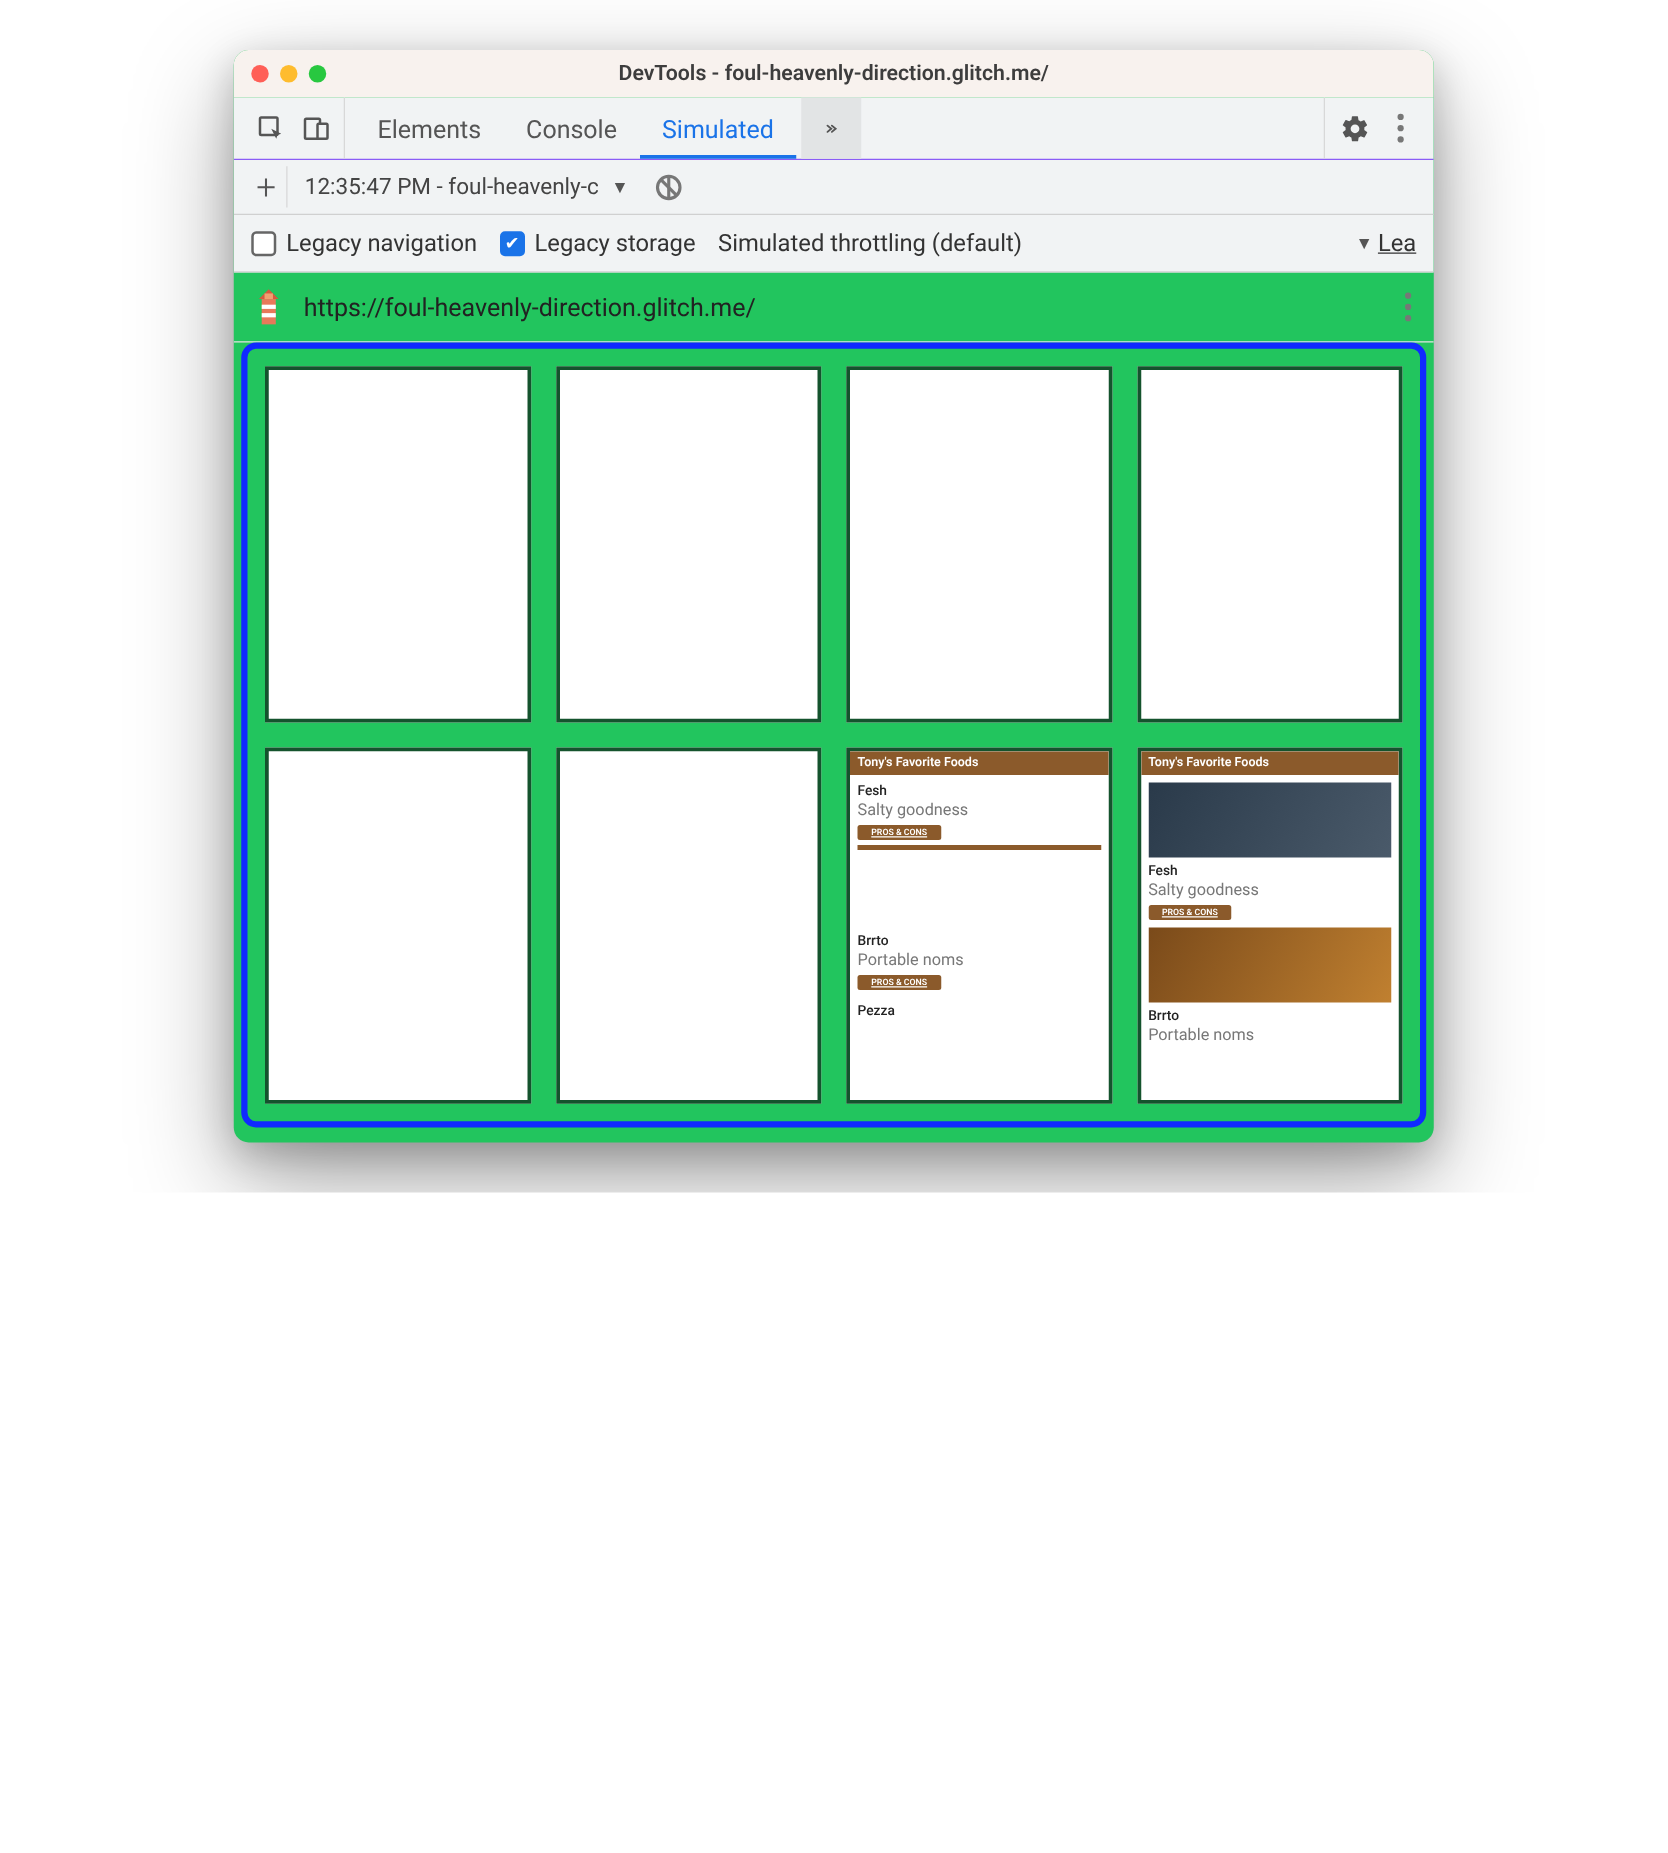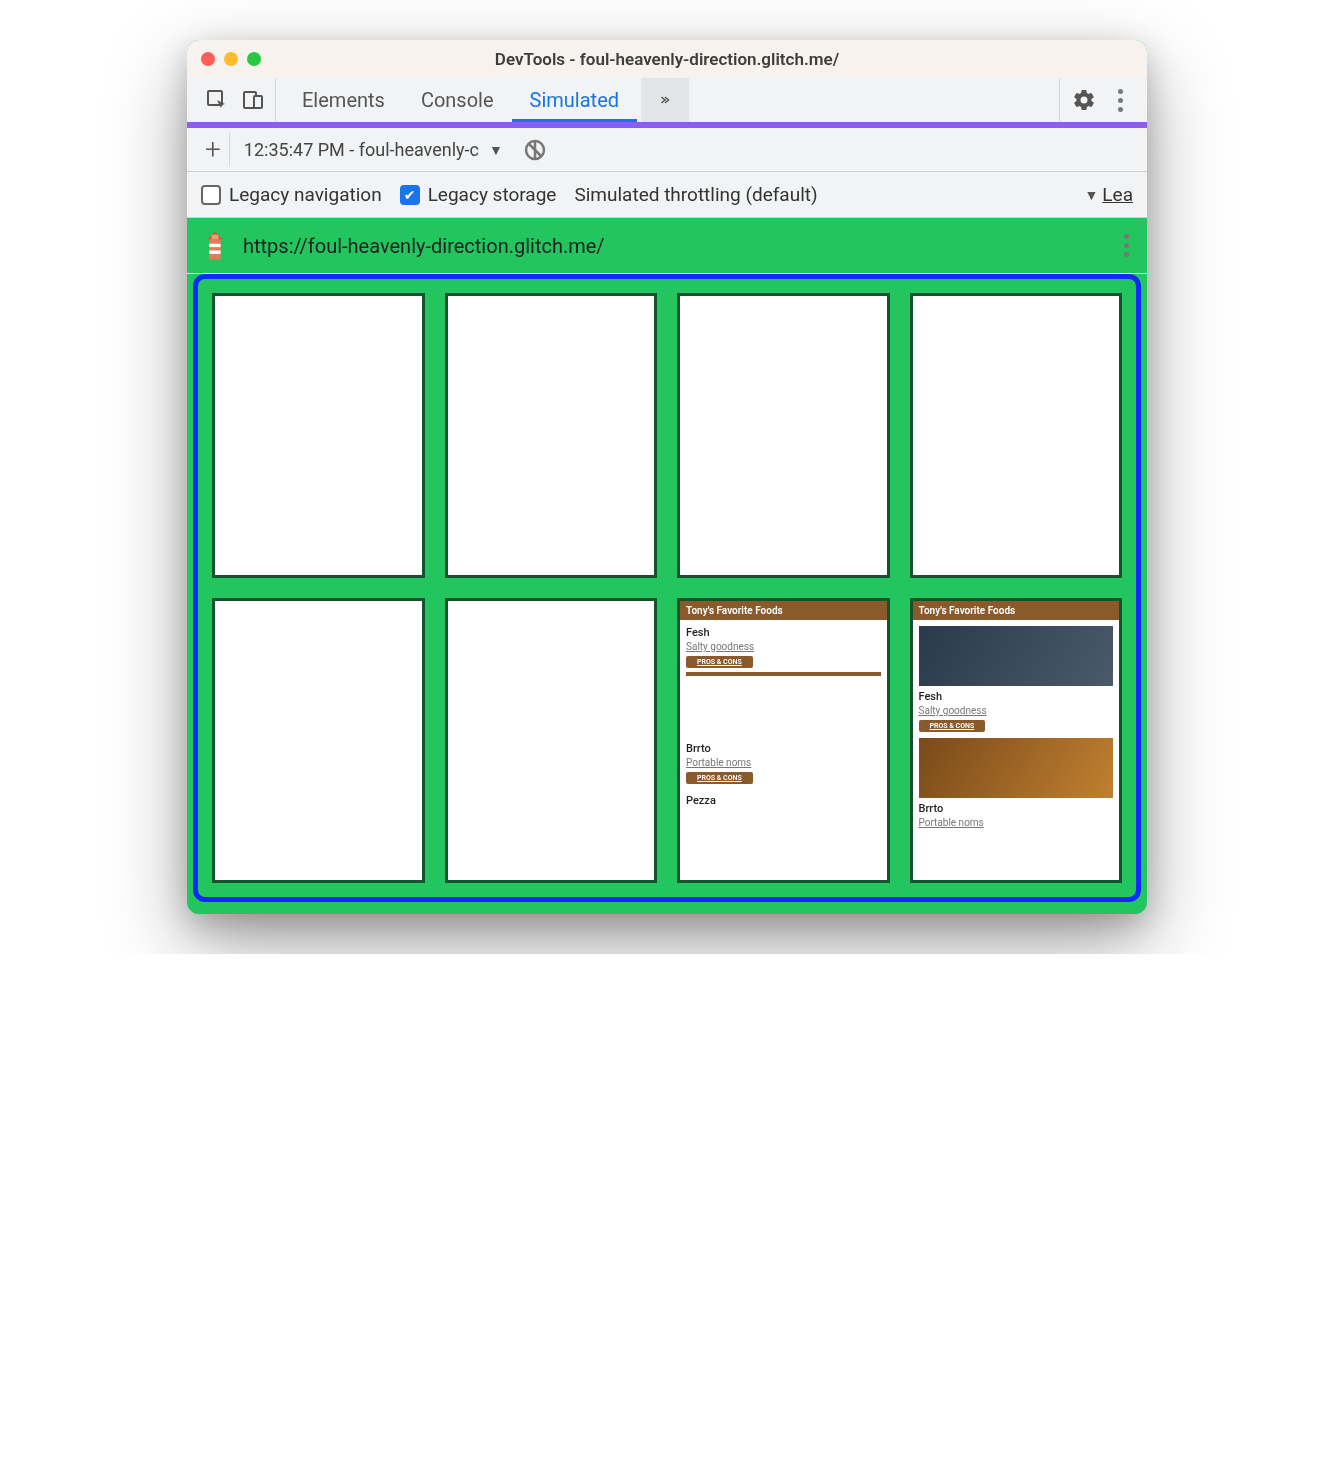--- a/index.html
+++ b/index.html
@@ -37,21 +37,21 @@
     text-align: center;
     font-size: 17px;
     font-weight: 600;
     color: #3d3d3d;
     pointer-events: none;
   }
   
   .tabs-row {
     height: 50px;
     background: #f1f3f4;
-    border-bottom: 6px solid #8b5cf6;
+    border-bottom: 1px solid #8b5cf6;
     display: flex;
     align-items: stretch;
     padding: 0 8px;
   }
   .tabs-left-icons {
     display: flex;
     align-items: center;
     gap: 12px;
     padding: 0 10px;
     border-right: 1px solid #d8d8d8;
@@ -191,21 +191,21 @@
     color:#fff;
     padding:4px 6px;
     font-size:10px;
     font-weight:600;
   }
   .frame .body { padding:6px; }
   .card { margin-bottom:6px; }
   .card .img { height:60px; background:linear-gradient(120deg,#2a3a4a,#4a5a6a); margin-bottom:4px;}
   .card .img.burrito { background:linear-gradient(120deg,#7a4a1a,#c08030);}
   .card .nm { font-size:11px; font-weight:500; color:#222;}
-  .card .sub { font-size:10px; color:#777; margin:2px 0 4px;text-decoration:underline;}
+  .card .sub { font-size:13px; color:#777; margin:2px 0 4px;}
   .card .tag { display:inline-block; background:#8b5a2b; color:#fff; font-size:7px; padding:2px 11px; border-radius:2px; font-weight:600;text-decoration:underline;}
   .card .strip { height:4px; background:#8b5a2b; margin-top:4px;}
   svg { display:block; }
 </style>
 </head>
 <body>
 
 <div class="window">
 
   <div class="titlebar">

